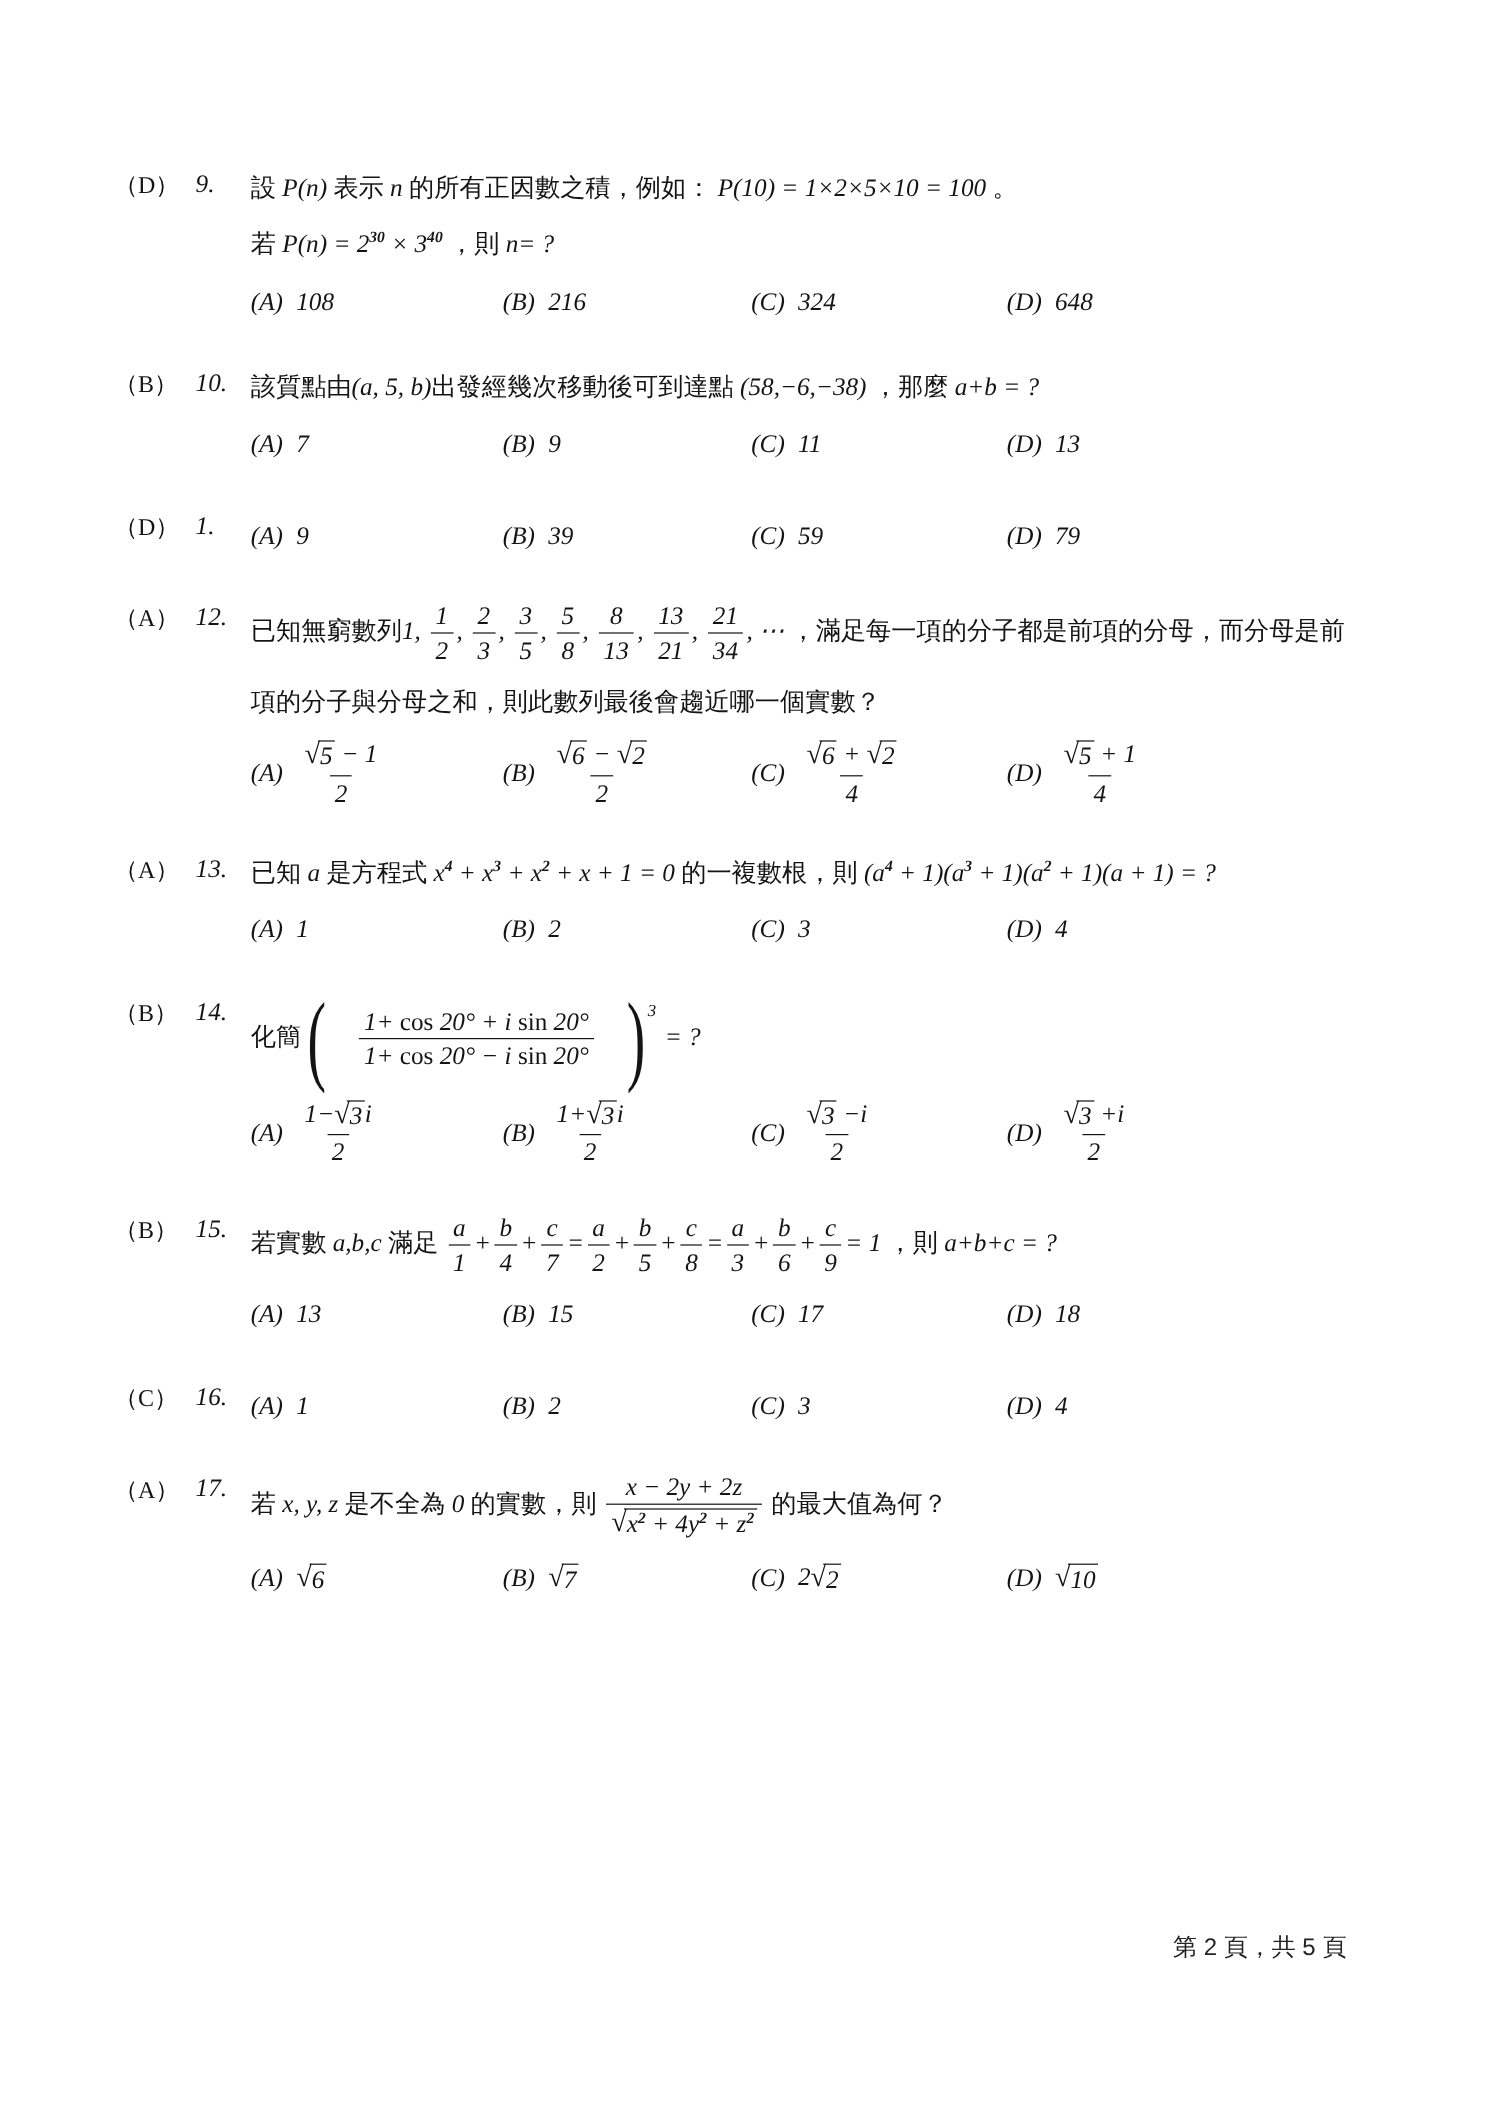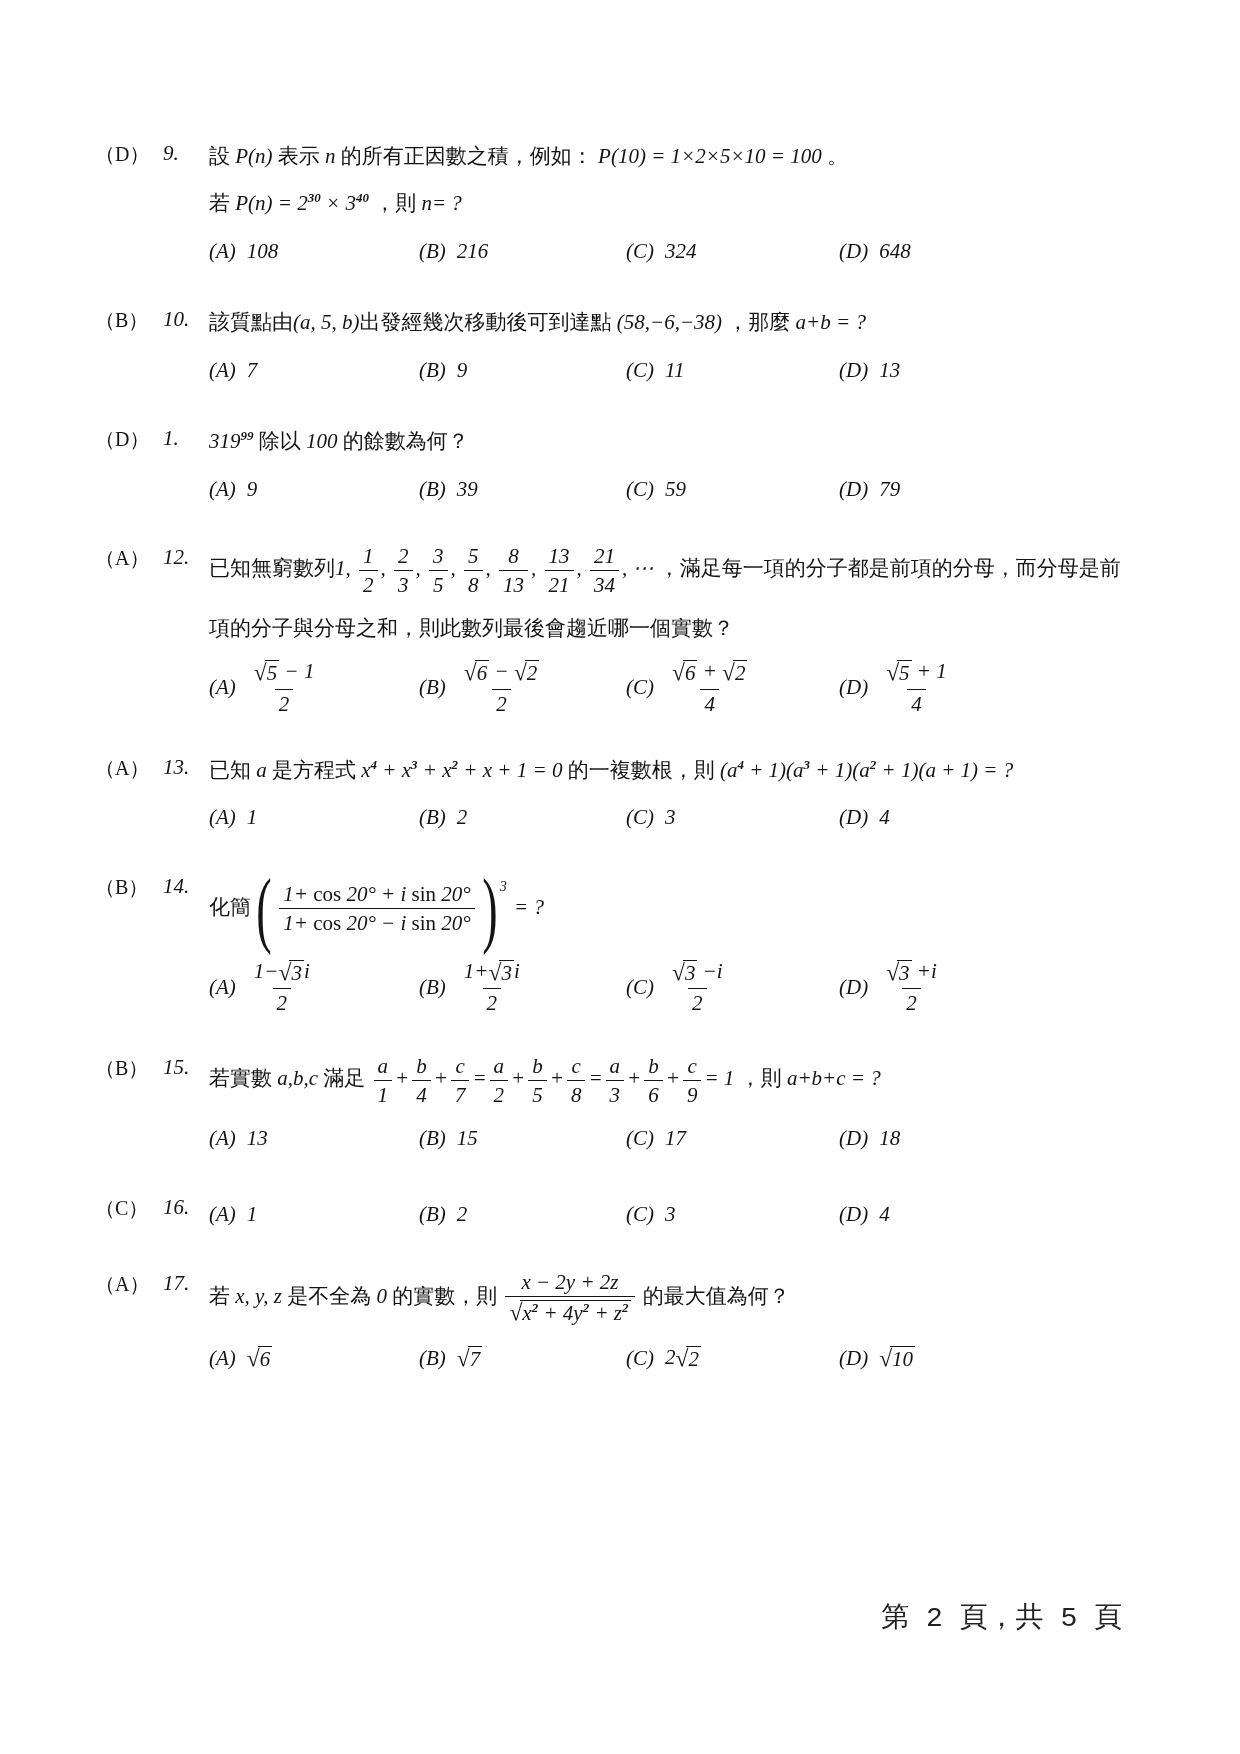--- a/index.html
+++ b/index.html
@@ -37,35 +37,35 @@
 
   .sqrt { display: inline-flex; align-items: flex-start; vertical-align: middle; white-space: nowrap; }
   .rsign { font-style: normal; line-height: 1.05; font-size: 1.12em; margin-right: -2px; }
   .rbar { border-top: 1.6px solid #141414; padding: 0 2px 0 2px; line-height: 1.2; }
 
   .bigpar { display: inline-flex; align-items: center; vertical-align: middle; margin: 0 2px; }
   .pgl {
     font-style: normal; font-weight: 400; font-size: 84px; line-height: 0.85;
     transform: scaleX(0.55); margin: 0 -8px; color: #141414;
   }
-  .pinner { display: inline-flex; align-items: flex-start; margin: 0 6px; }
+  .pinner { display: inline-flex; align-items: flex-start; margin: 0 26px; }
   .pexp { font-size: 14px; font-style: italic; align-self: flex-start; margin: -2px 0 0 4px; }
 
   .opts {
     display: grid; grid-template-columns: 210px 207px 213px 1fr;
     align-items: center; font-size: 21px; margin-top: 4px;
   }
   .opt { display: flex; align-items: center; gap: 11px; min-height: 34px; }
   .olab { font-style: italic; white-space: nowrap; }
   .oval { white-space: nowrap; }
 
   .footer {
     position: absolute; right: 118px; bottom: 118px;
-    font-size: 28px; color: #222;
-    font-family: Liberation Mono, monospace;
+    font-size: 20px; color: #222;
+    font-family: Liberation Sans, sans-serif;
   }
 </style>
 </head>
 <body>
 
 <div class="page">
   <div id="questions">
       <div class="qrow">
         <div class="akey">（D）</div>
         <div class="qnum">9.</div>
@@ -114,21 +114,20 @@
               <span class="olab mi">(D)</span>
               <span class="oval"><span class="mi">13</span></span>
             </div>
           </div>
         </div>
       </div>
       <div class="qrow">
         <div class="akey">（D）</div>
         <div class="qnum">1.</div>
         <div class="qbody">
-          <div class="qline"><span class="mi">319<sup class="sp">99</sup></span><span class="tc"> 除以 </span><span class="mi">100</span><span class="tc"> 的餘數為何？</span></div>
           <div class="opts">
             <div class="opt">
               <span class="olab mi">(A)</span>
               <span class="oval"><span class="mi">9</span></span>
             </div>
             <div class="opt">
               <span class="olab mi">(B)</span>
               <span class="oval"><span class="mi">39</span></span>
             </div>
             <div class="opt">

